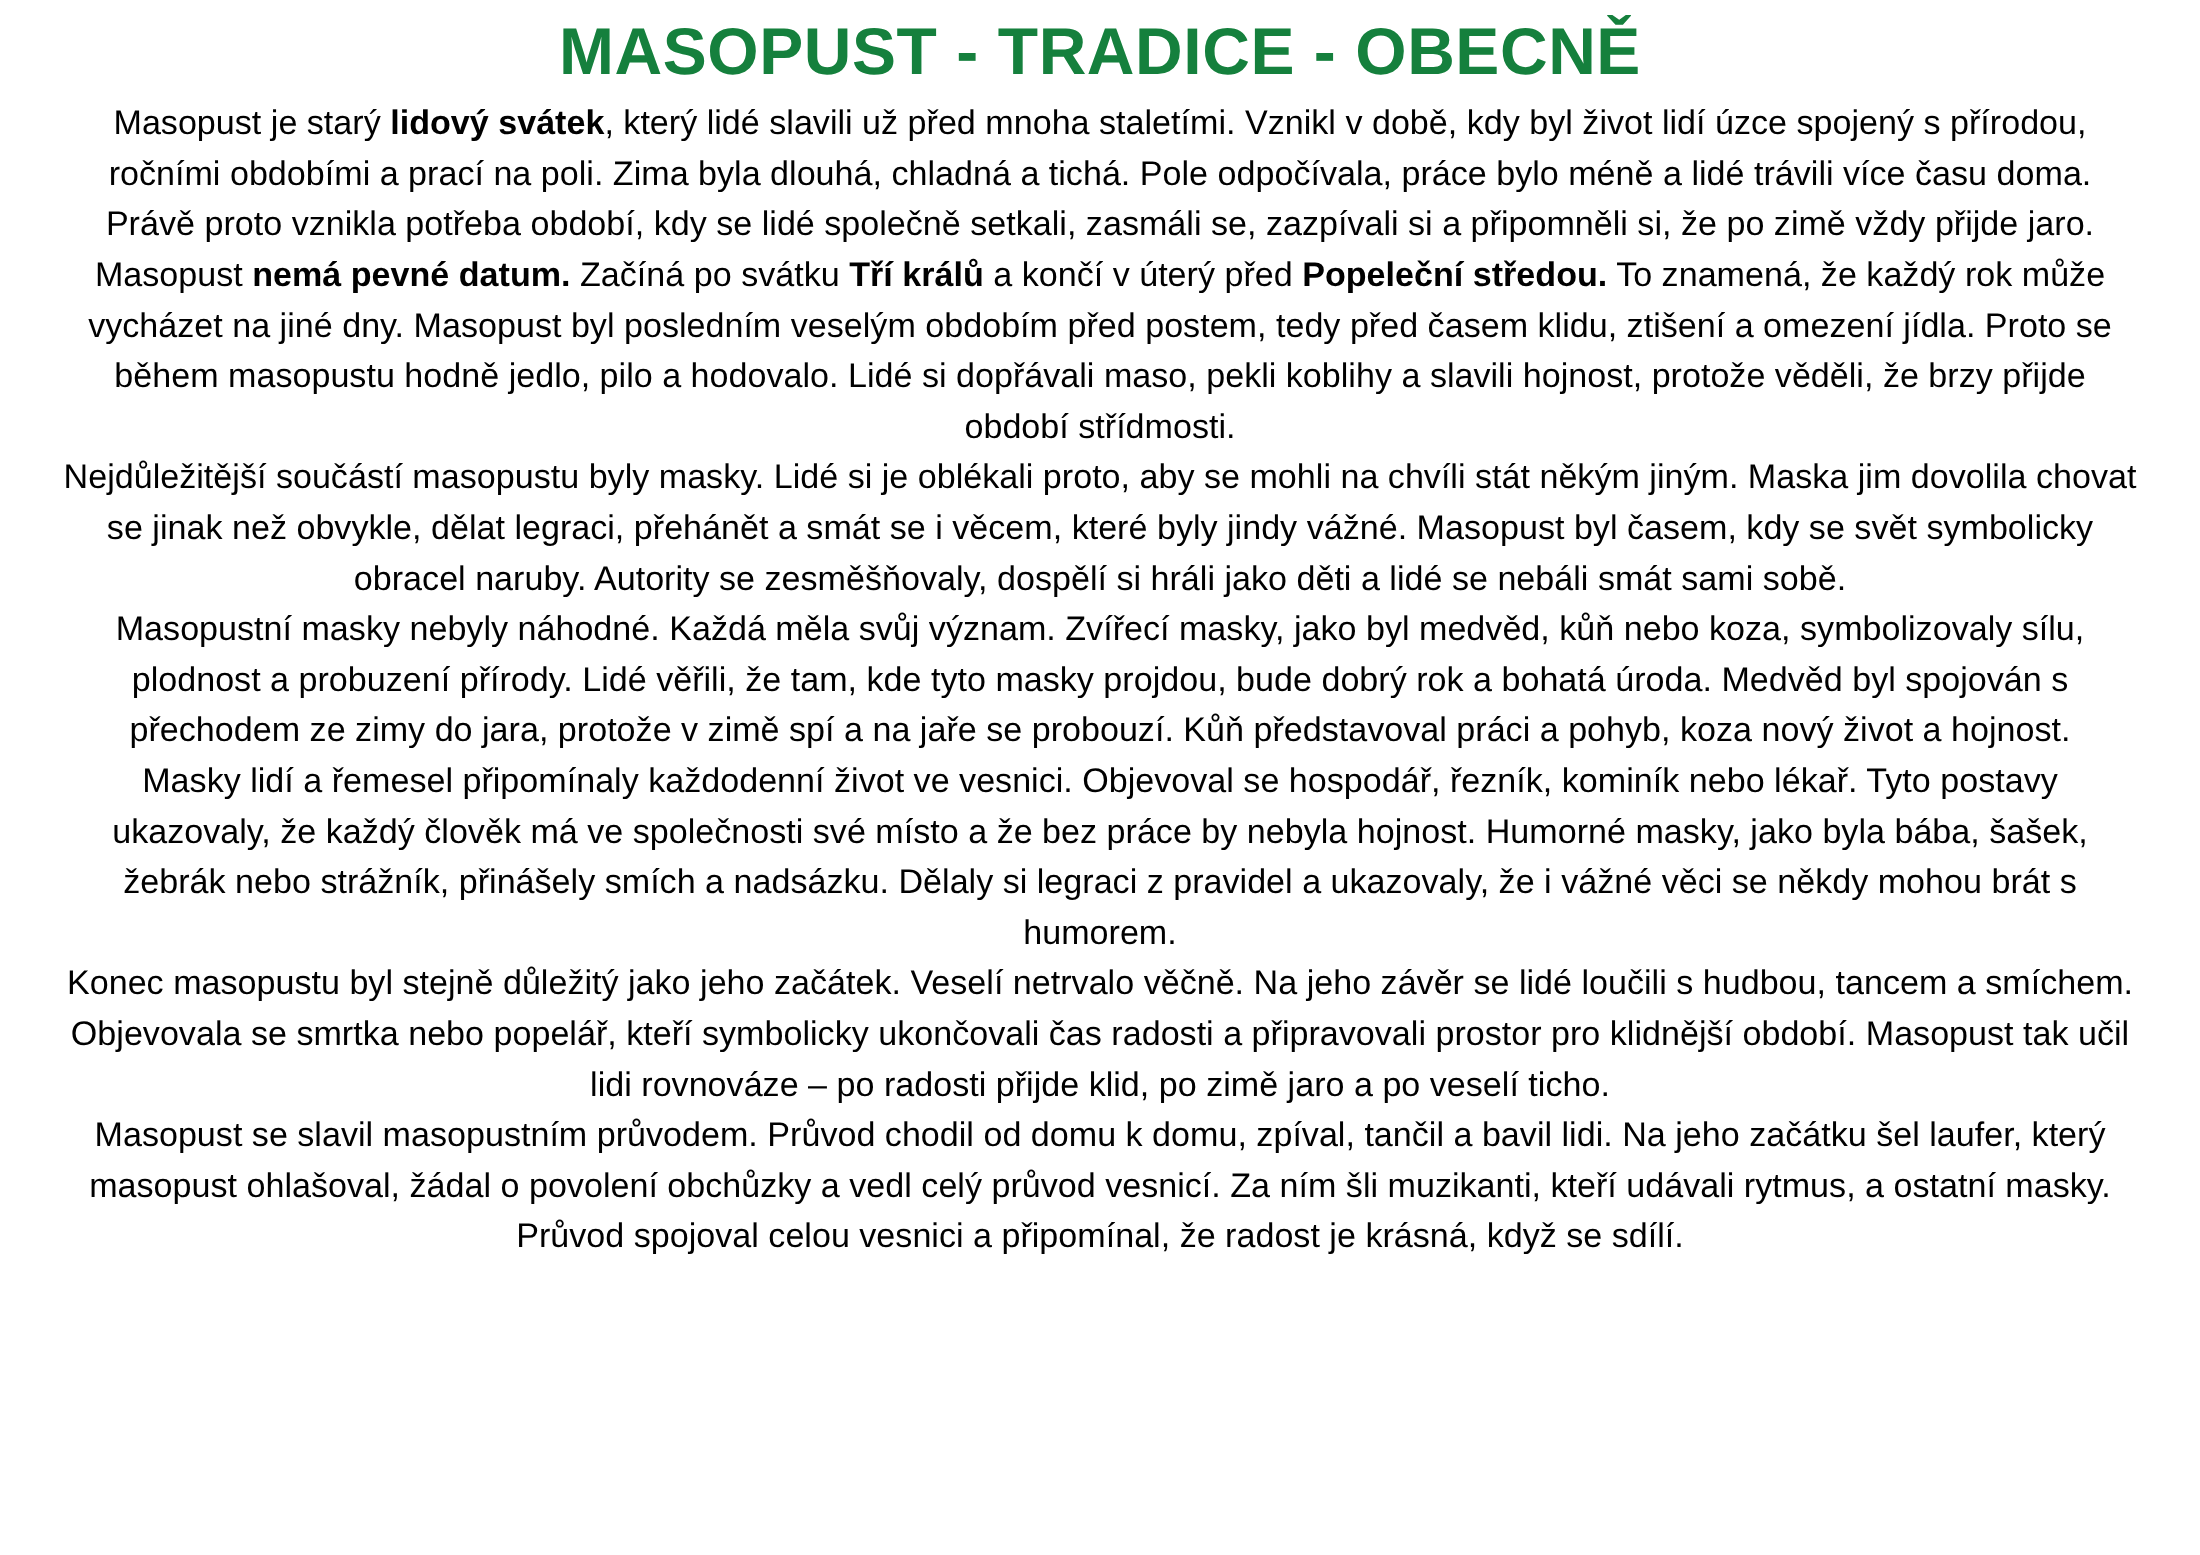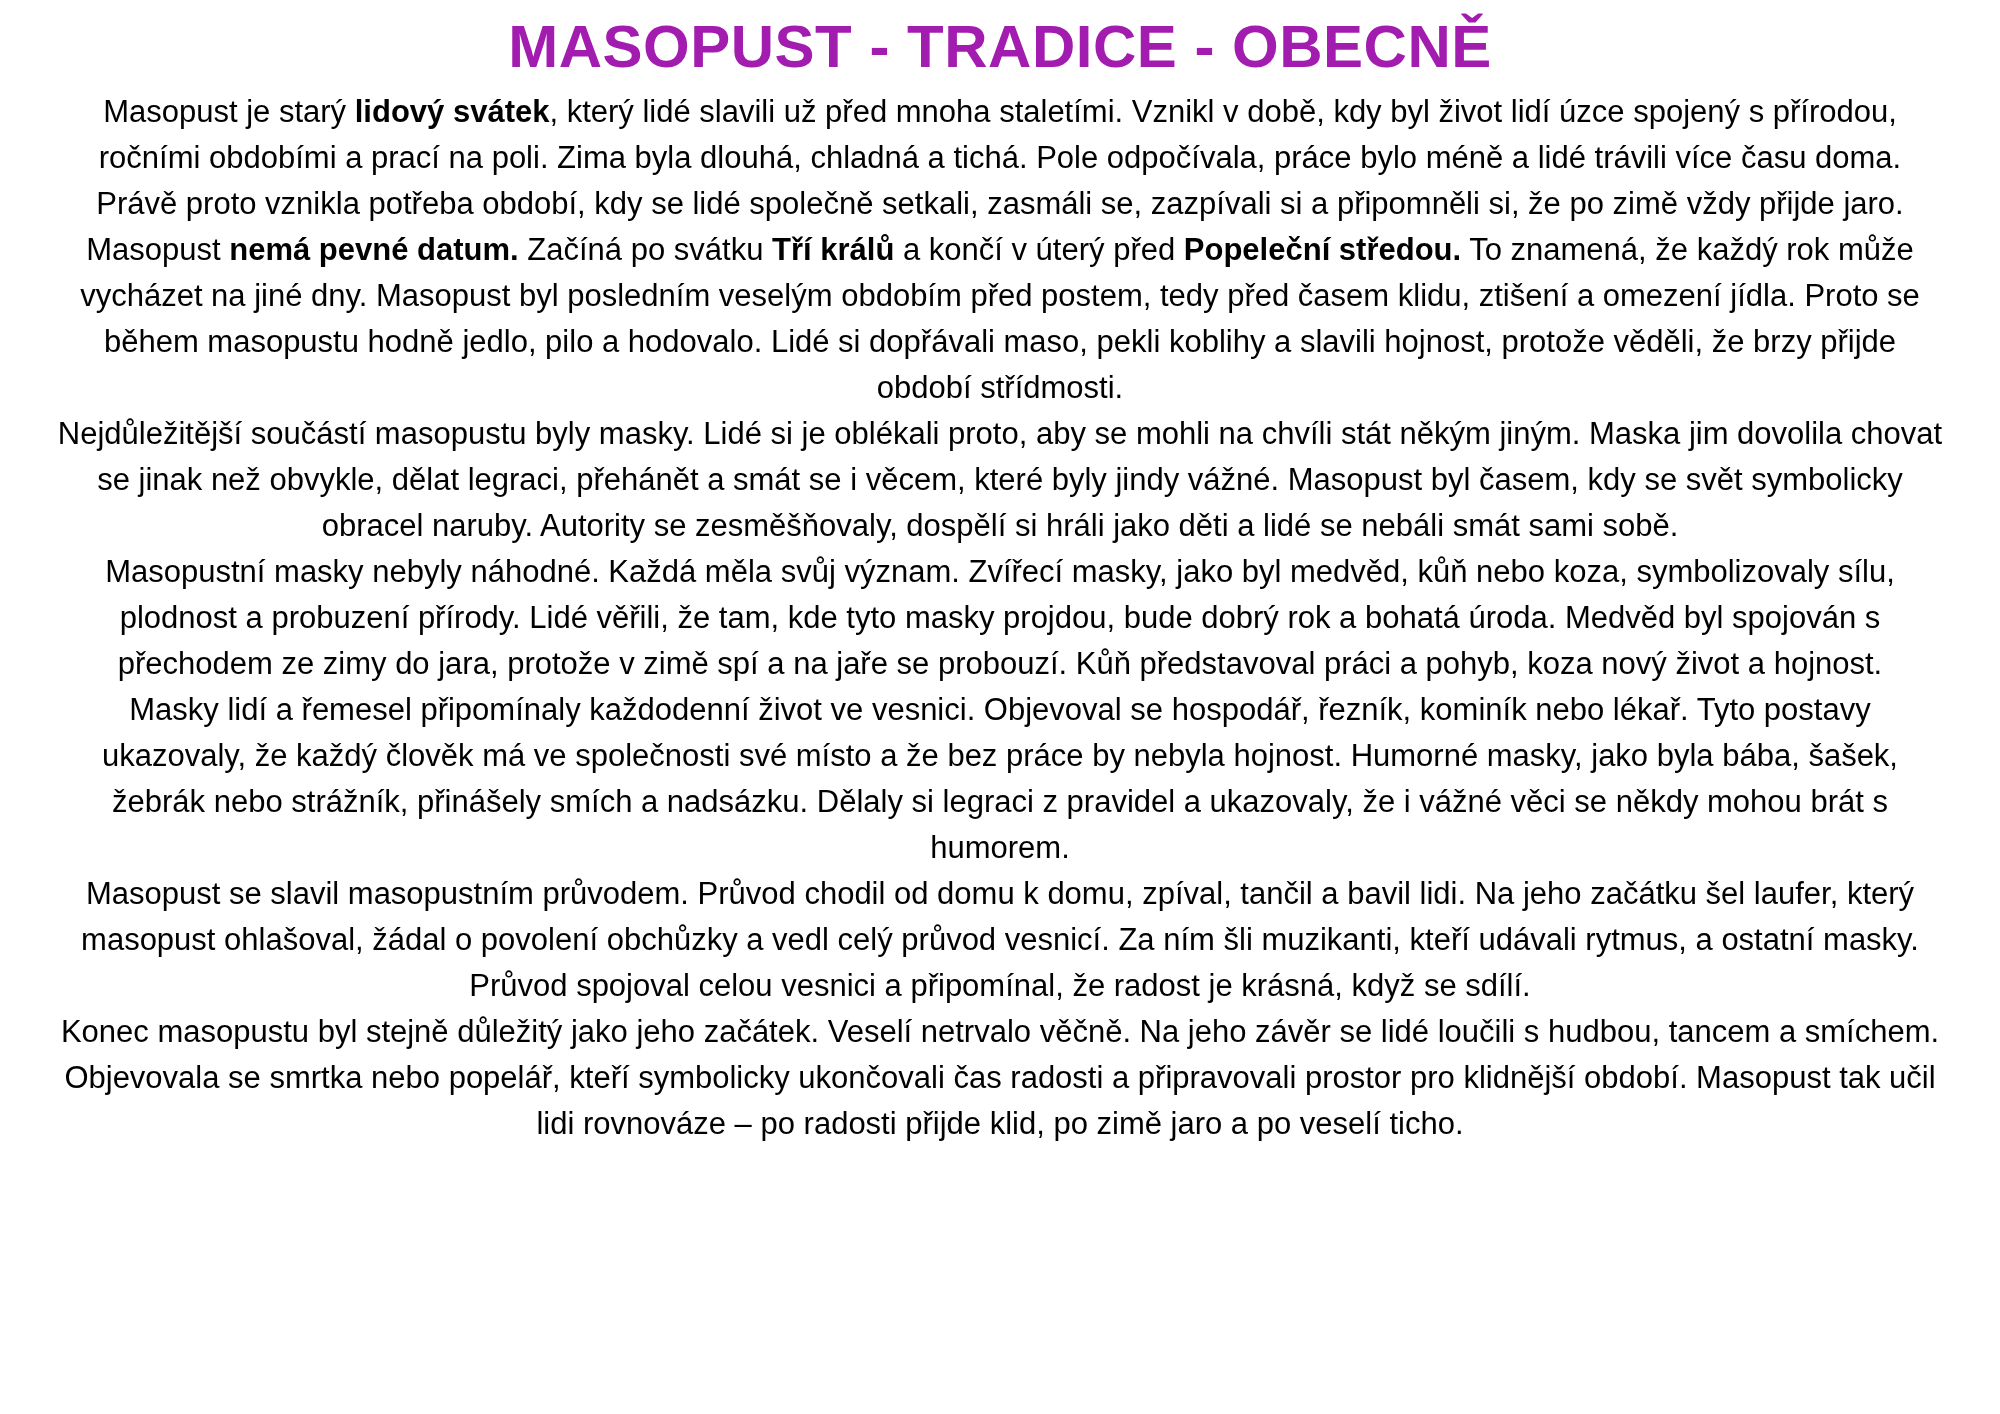--- a/index.html
+++ b/index.html
@@ -20,21 +20,21 @@
     width: 2000px;
     padding: 12px 56px 0 56px;
     text-align: center;
   }
   .doc h1 {
     margin: 0 0 8px 0;
     font-size: 60px;
     line-height: 1.15;
     font-weight: 700;
     letter-spacing: 0.5px;
-    color: #a21caf;
+    color: #15803d;
   }
   .doc p {
     margin: 0;
     font-size: 31px;
     line-height: 46px;
     font-weight: 400;
   }
   .doc p b {
     font-weight: 700;
   }
@@ -48,17 +48,17 @@
   <p><span>Masopust je starý </span><b>lidový svátek</b><span>, který lidé slavili už před mnoha staletími. Vznikl v době, kdy byl život lidí úzce spojený s přírodou, ročními obdobími a prací na poli. Zima byla dlouhá, chladná a tichá. Pole odpočívala, práce bylo méně a lidé trávili více času doma. Právě proto vznikla potřeba období, kdy se lidé společně setkali, zasmáli se, zazpívali si a připomněli si, že po zimě vždy přijde jaro.</span></p>
 
   <p><span>Masopust </span><b>nemá pevné datum.</b><span> Začíná po svátku </span><b>Tří králů</b><span> a končí v úterý před </span><b>Popeleční středou.</b><span> To znamená, že každý rok může vycházet na jiné dny. Masopust byl posledním veselým obdobím před postem, tedy před časem klidu, ztišení a omezení jídla. Proto se během masopustu hodně jedlo, pilo a hodovalo. Lidé si dopřávali maso, pekli koblihy a slavili hojnost, protože věděli, že brzy přijde období střídmosti.</span></p>
 
   <p><span>Nejdůležitější součástí masopustu byly masky. Lidé si je oblékali proto, aby se mohli na chvíli stát někým jiným. Maska jim dovolila chovat se jinak než obvykle, dělat legraci, přehánět a smát se i věcem, které byly jindy vážné. Masopust byl časem, kdy se svět symbolicky obracel naruby. Autority se zesměšňovaly, dospělí si hráli jako děti a lidé se nebáli smát sami sobě.</span></p>
 
   <p><span>Masopustní masky nebyly náhodné. Každá měla svůj význam. Zvířecí masky, jako byl medvěd, kůň nebo koza, symbolizovaly sílu, plodnost a probuzení přírody. Lidé věřili, že tam, kde tyto masky projdou, bude dobrý rok a bohatá úroda. Medvěd byl spojován s přechodem ze zimy do jara, protože v zimě spí a na jaře se probouzí. Kůň představoval práci a pohyb, koza nový život a hojnost.</span></p>
 
   <p><span>Masky lidí a řemesel připomínaly každodenní život ve vesnici. Objevoval se hospodář, řezník, kominík nebo lékař. Tyto postavy ukazovaly, že každý člověk má ve společnosti své místo a že bez práce by nebyla hojnost. Humorné masky, jako byla bába, šašek, žebrák nebo strážník, přinášely smích a nadsázku. Dělaly si legraci z pravidel a ukazovaly, že i vážné věci se někdy mohou brát s humorem.</span></p>
 
+  <p><span>Konec masopustu byl stejně důležitý jako jeho začátek. Veselí netrvalo věčně. Na jeho závěr se lidé loučili s hudbou, tancem a smíchem. Objevovala se smrtka nebo popelář, kteří symbolicky ukončovali čas radosti a připravovali prostor pro klidnější období. Masopust tak učil lidi rovnováze – po radosti přijde klid, po zimě jaro a po veselí ticho.</span></p>
+
   <p><span>Masopust se slavil masopustním průvodem. Průvod chodil od domu k domu, zpíval, tančil a bavil lidi. Na jeho začátku šel laufer, který masopust ohlašoval, žádal o povolení obchůzky a vedl celý průvod vesnicí. Za ním šli muzikanti, kteří udávali rytmus, a ostatní masky. Průvod spojoval celou vesnici a připomínal, že radost je krásná, když se sdílí.</span></p>
-
-  <p><span>Konec masopustu byl stejně důležitý jako jeho začátek. Veselí netrvalo věčně. Na jeho závěr se lidé loučili s hudbou, tancem a smíchem. Objevovala se smrtka nebo popelář, kteří symbolicky ukončovali čas radosti a připravovali prostor pro klidnější období. Masopust tak učil lidi rovnováze – po radosti přijde klid, po zimě jaro a po veselí ticho.</span></p>
 
 </div>
 
 </body></html>

